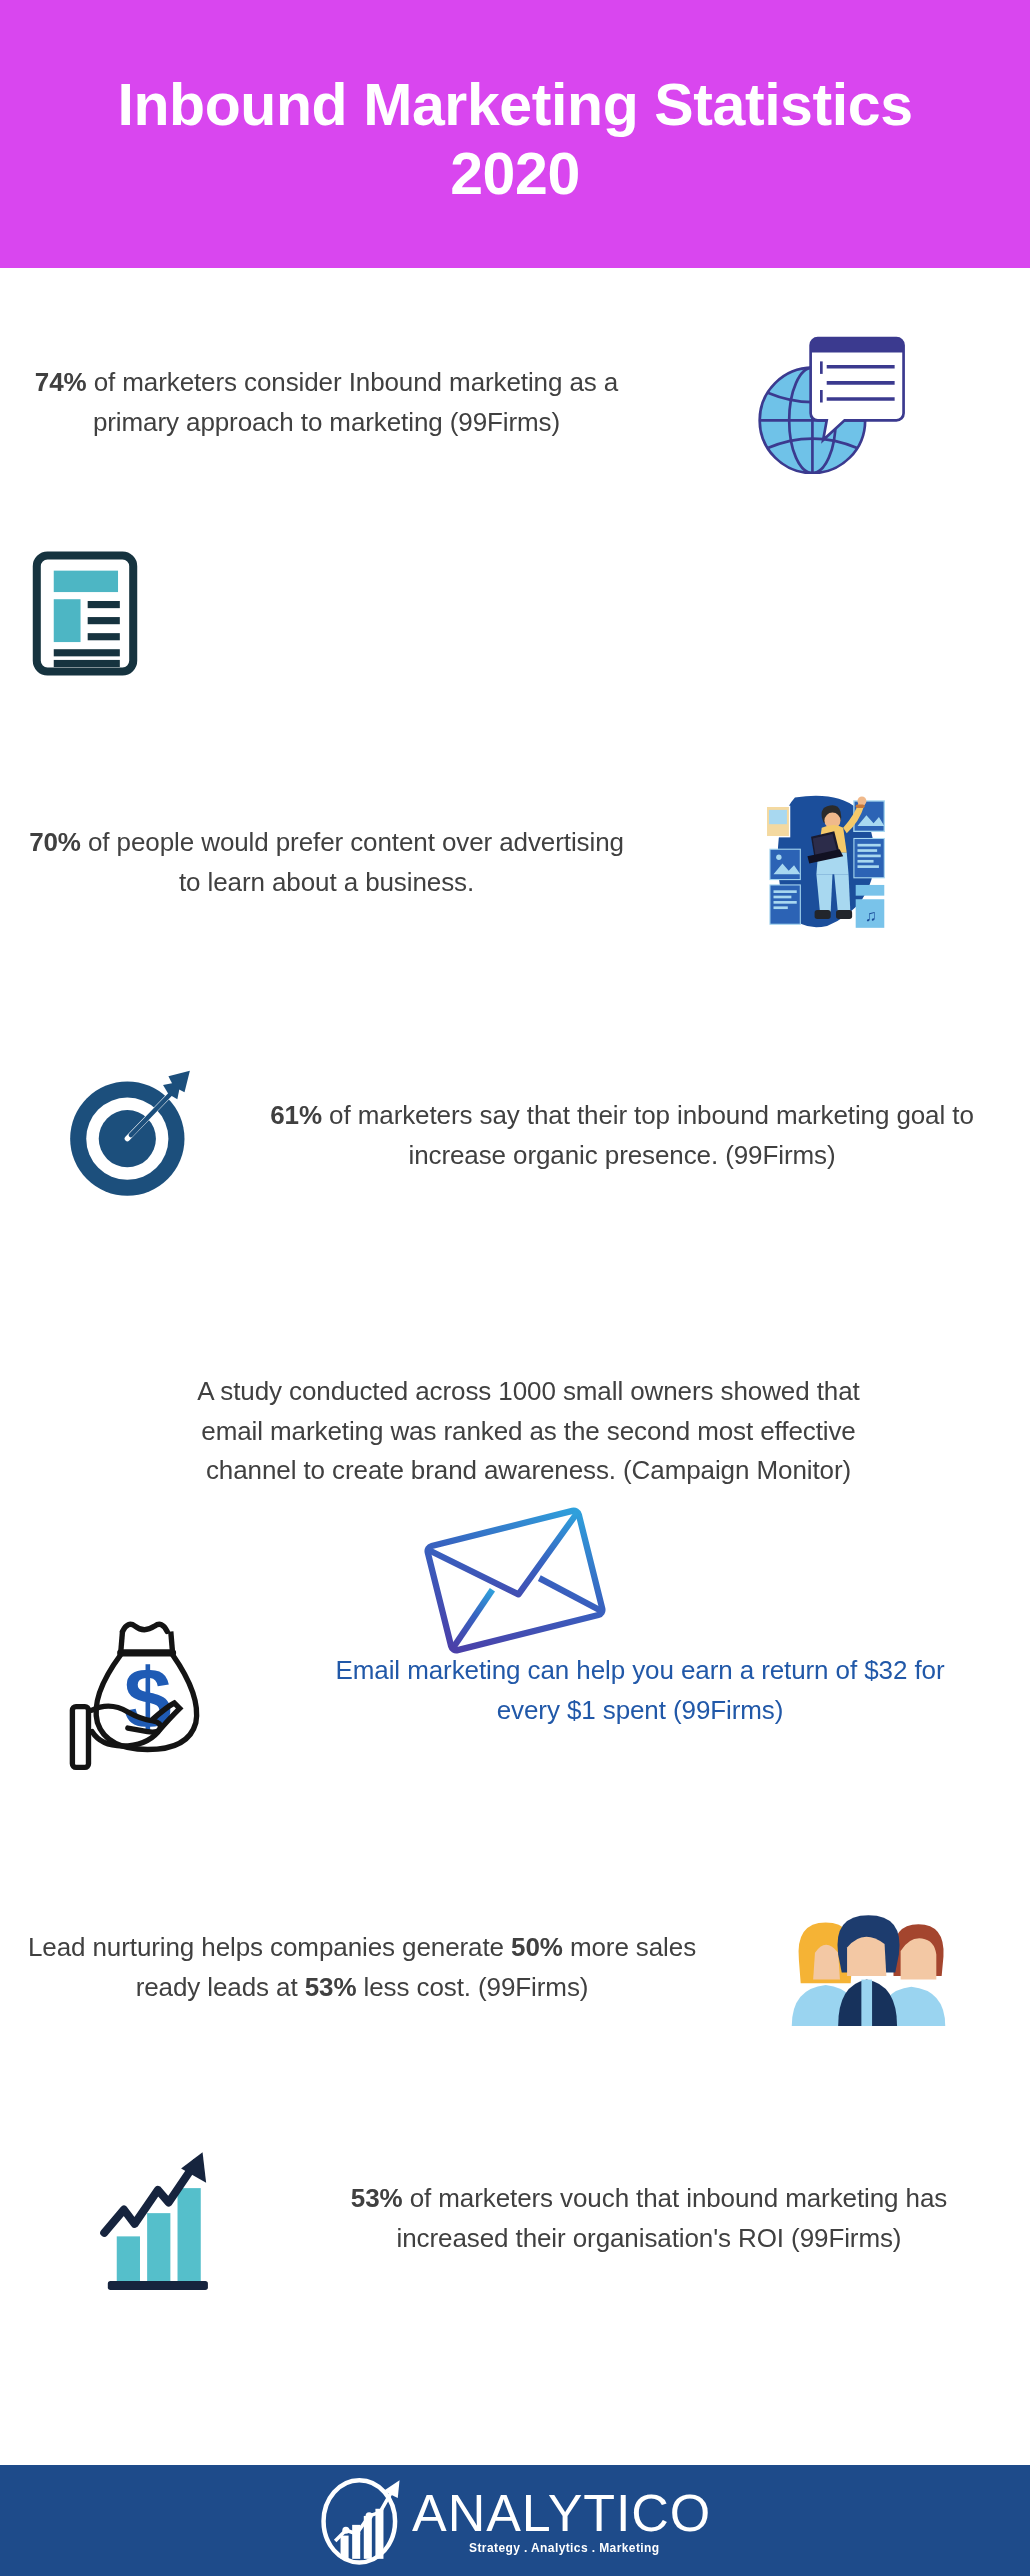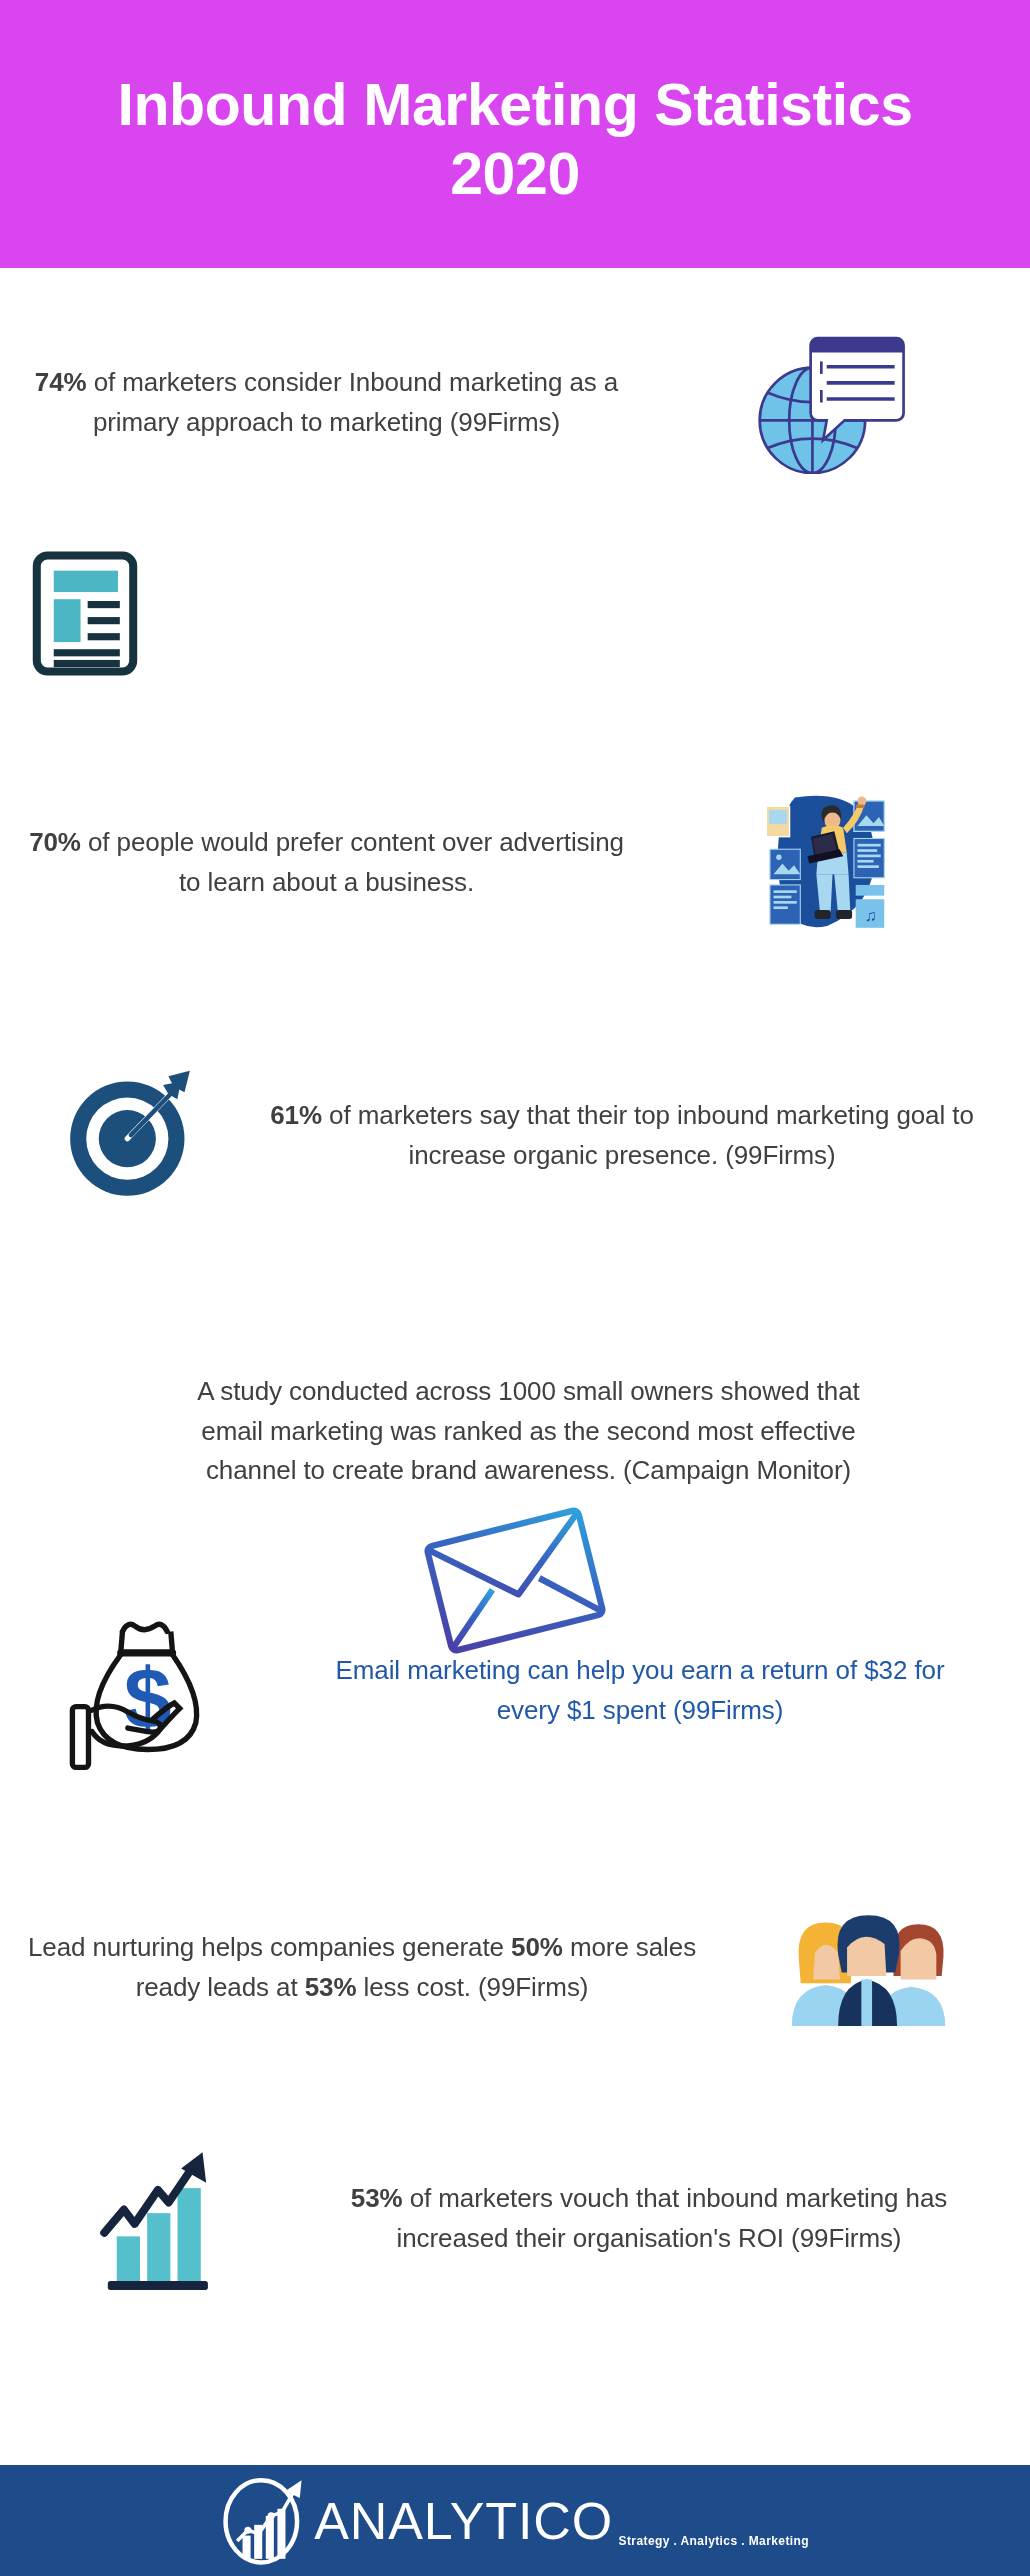--- a/index.html
+++ b/index.html
@@ -72,21 +72,22 @@
     width: 1030px;
     height: 111px;
     background: #1E4B8A;
     display: flex;
     align-items: center;
     justify-content: center;
   }
   .footer-inner { display: flex; align-items: center; gap: 7.2px; }
   .logo-wordmark {
     display: flex;
-    align-items: flex-end;
+    flex-direction: column;
+    align-items: center;
     line-height: 1;
   }
   .logo-name {
     color: #ffffff;
     font-size: 52px;
     font-weight: normal;
     letter-spacing: 0.9px;
   }
   .logo-tagline {
     color: #ffffff;

